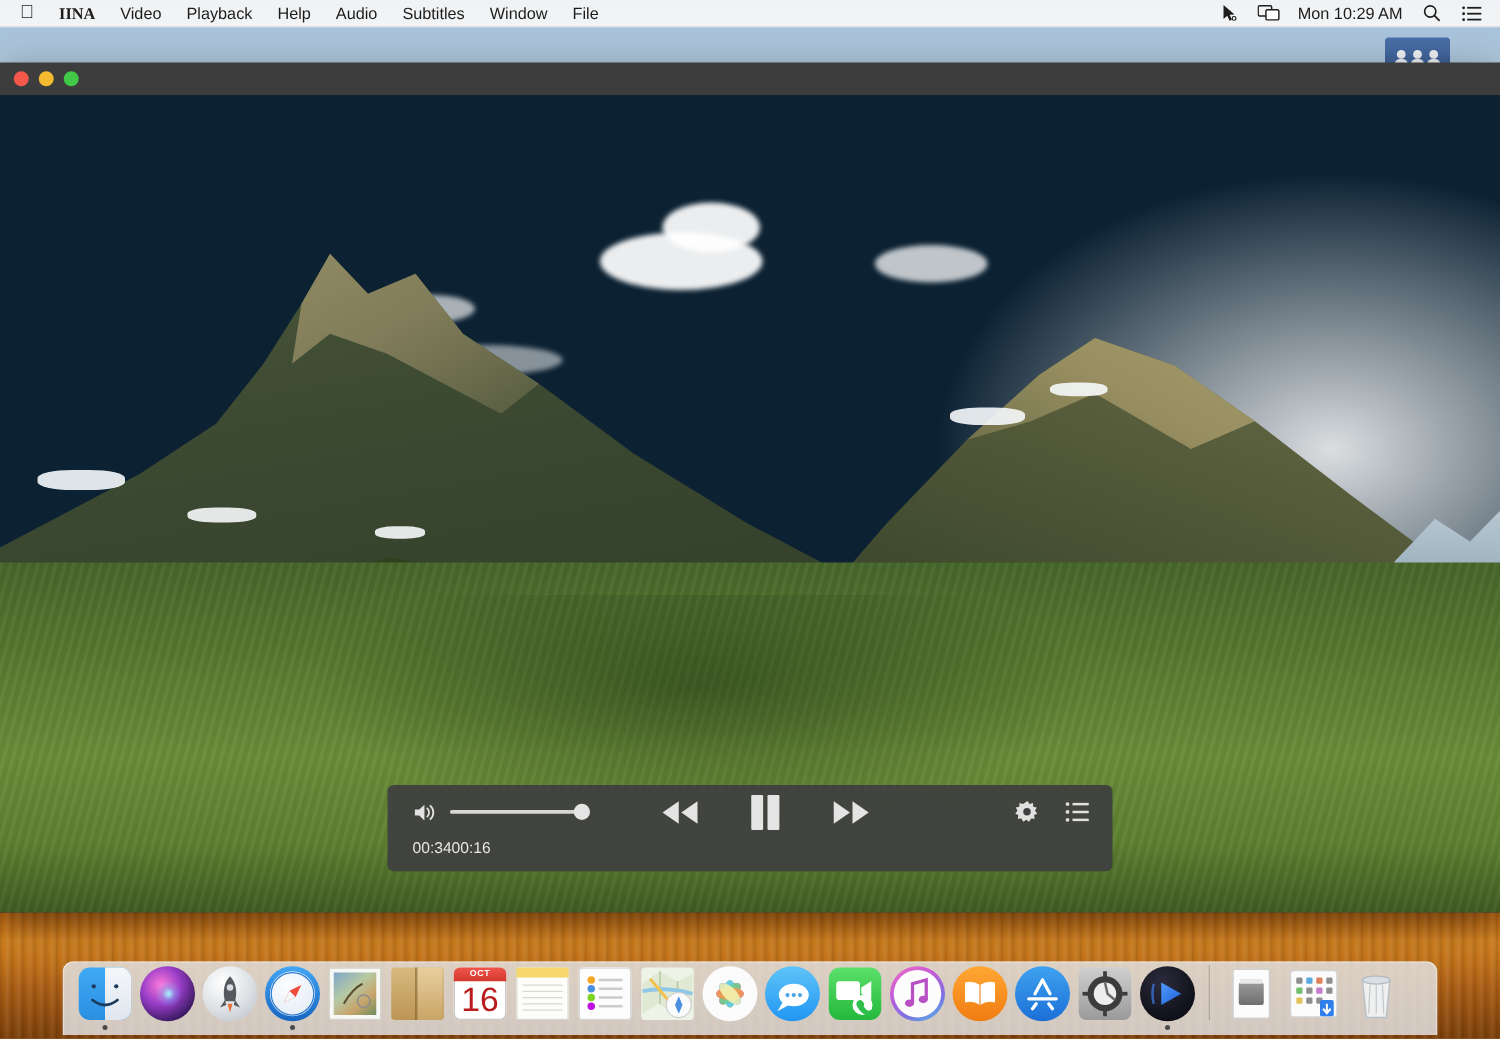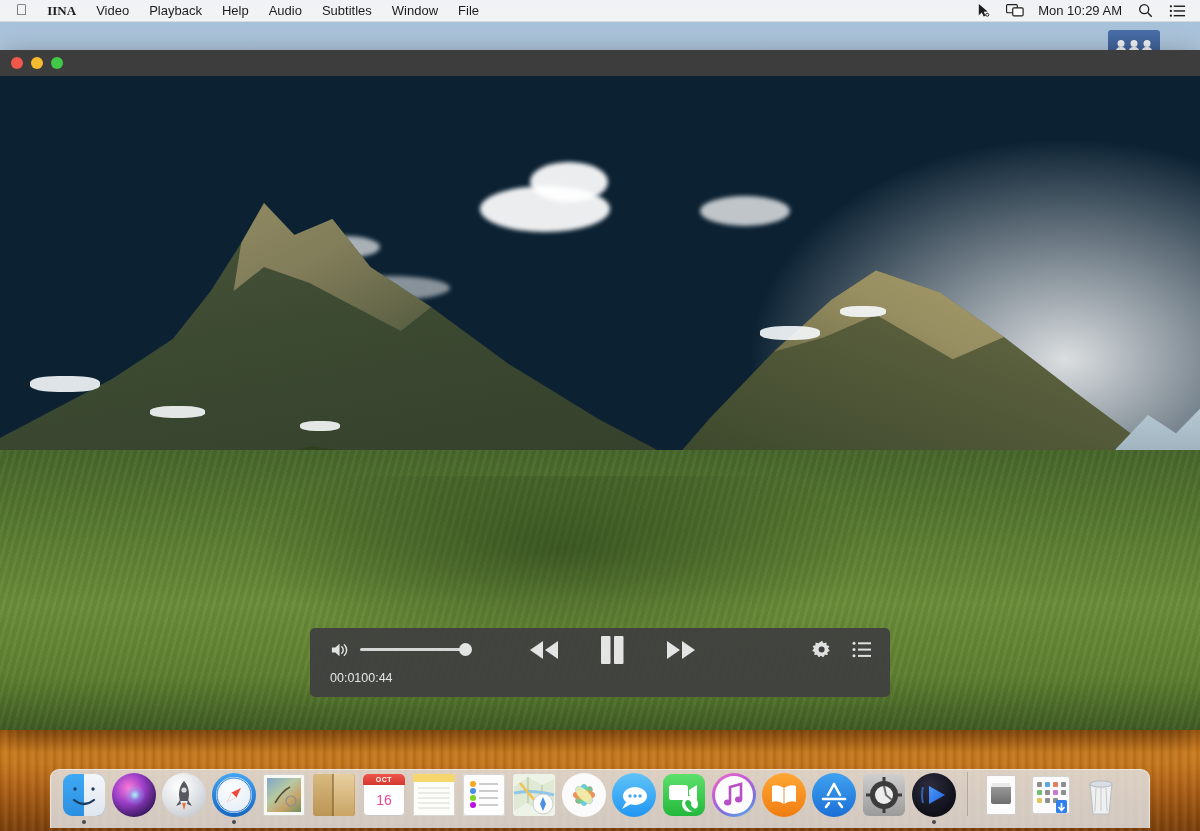--- a/index.html
+++ b/index.html
@@ -382,22 +382,22 @@
               <circle cx="2" cy="8.5" r="1.5" fill="#e0e0e0"></circle>
                 <rect x="6" y="7.6" width="13" height="2" fill="#e0e0e0"></rect>
               <circle cx="2" cy="14.8" r="1.5" fill="#e0e0e0"></circle>
                 <rect x="6" y="13.9" width="13" height="2" fill="#e0e0e0"></rect>
             </svg>
           </span>
         </div>
       </div>
 
       <div id="osc-bottom">
-        <span class="time">00:01</span>
-        <span class="time">00:44</span>
+        <span class="time">00:34</span>
+        <span class="time">00:16</span>
       </div>
 
     </div>
   </div>
 </div>
 
 <div id="dock">
 
   <div class="dock-item">
     <div class="dock-icon">
@@ -471,21 +471,21 @@
   </div>
 
   <div class="dock-item">
     <div class="dock-icon">
       <div class="sq" style="background:#ffffff; border-radius:5px; box-shadow:0 0 0 1px #c9c9c9 inset;"></div>
       <div style="position:absolute; top:1px; left:1px; width:42px; height:11px;
                   background:linear-gradient(180deg,#f0554b,#d3392f); border-radius:5px 5px 0 0;
                   color:#fff; font-size:7px; font-weight:bold; text-align:center; line-height:11px; letter-spacing:.5px;">OCT</div>
       <div style="position:absolute; top:12px; left:0; width:44px; height:30px;
                   display:flex; align-items:center; justify-content:center;
-                  font-size:14px; color:#ec4899;">16</div>
+                  font-size:27px; color:#b91c1c;">16</div>
     </div>
     <div class="dot hidden"></div>
   </div>
 
   <div class="dock-item">
     <div class="dock-icon">
       <div class="sq" style="background:#fdfdf9; border-radius:2px; box-shadow:0 0 0 1px #d8d8d2 inset;"></div>
       <div style="position:absolute; top:1px; left:1px; width:42px; height:8px; background:#f5d76e; border-radius:2px 2px 0 0;"></div>
       <svg width="44" height="44" viewBox="0 0 44 44" style="position:absolute;">
         <g stroke="#d9d9d2" stroke-width="1">

